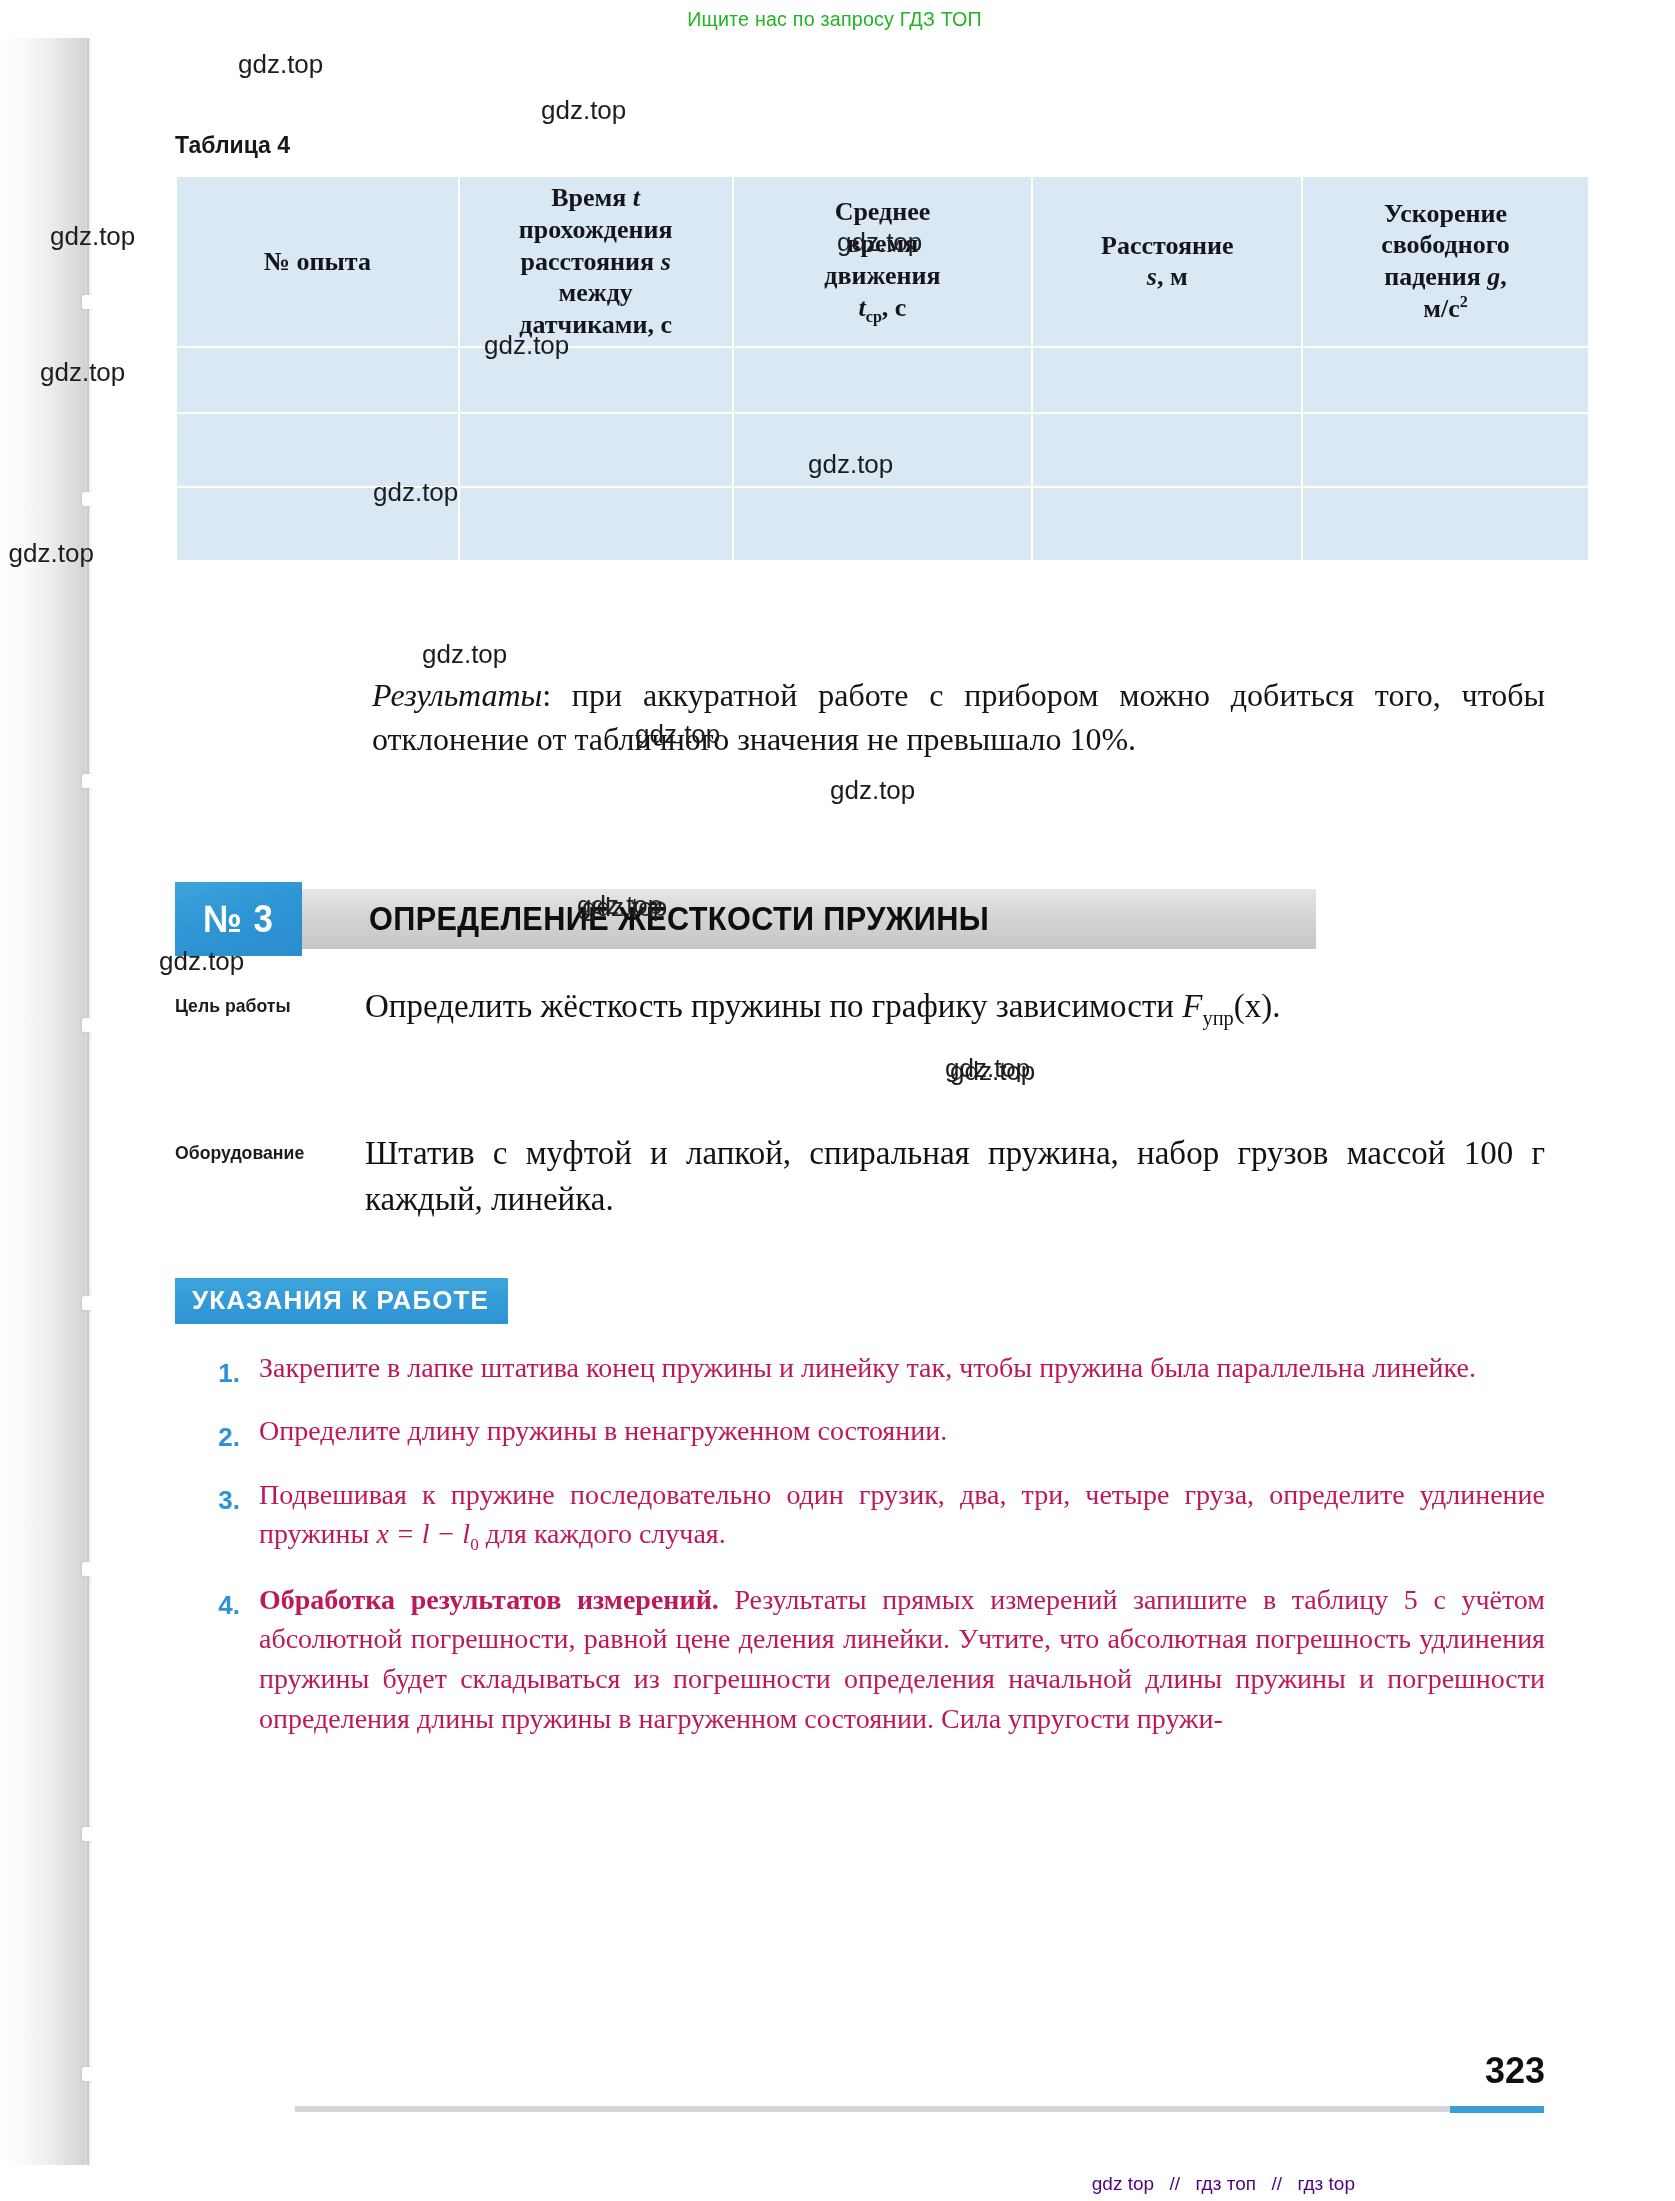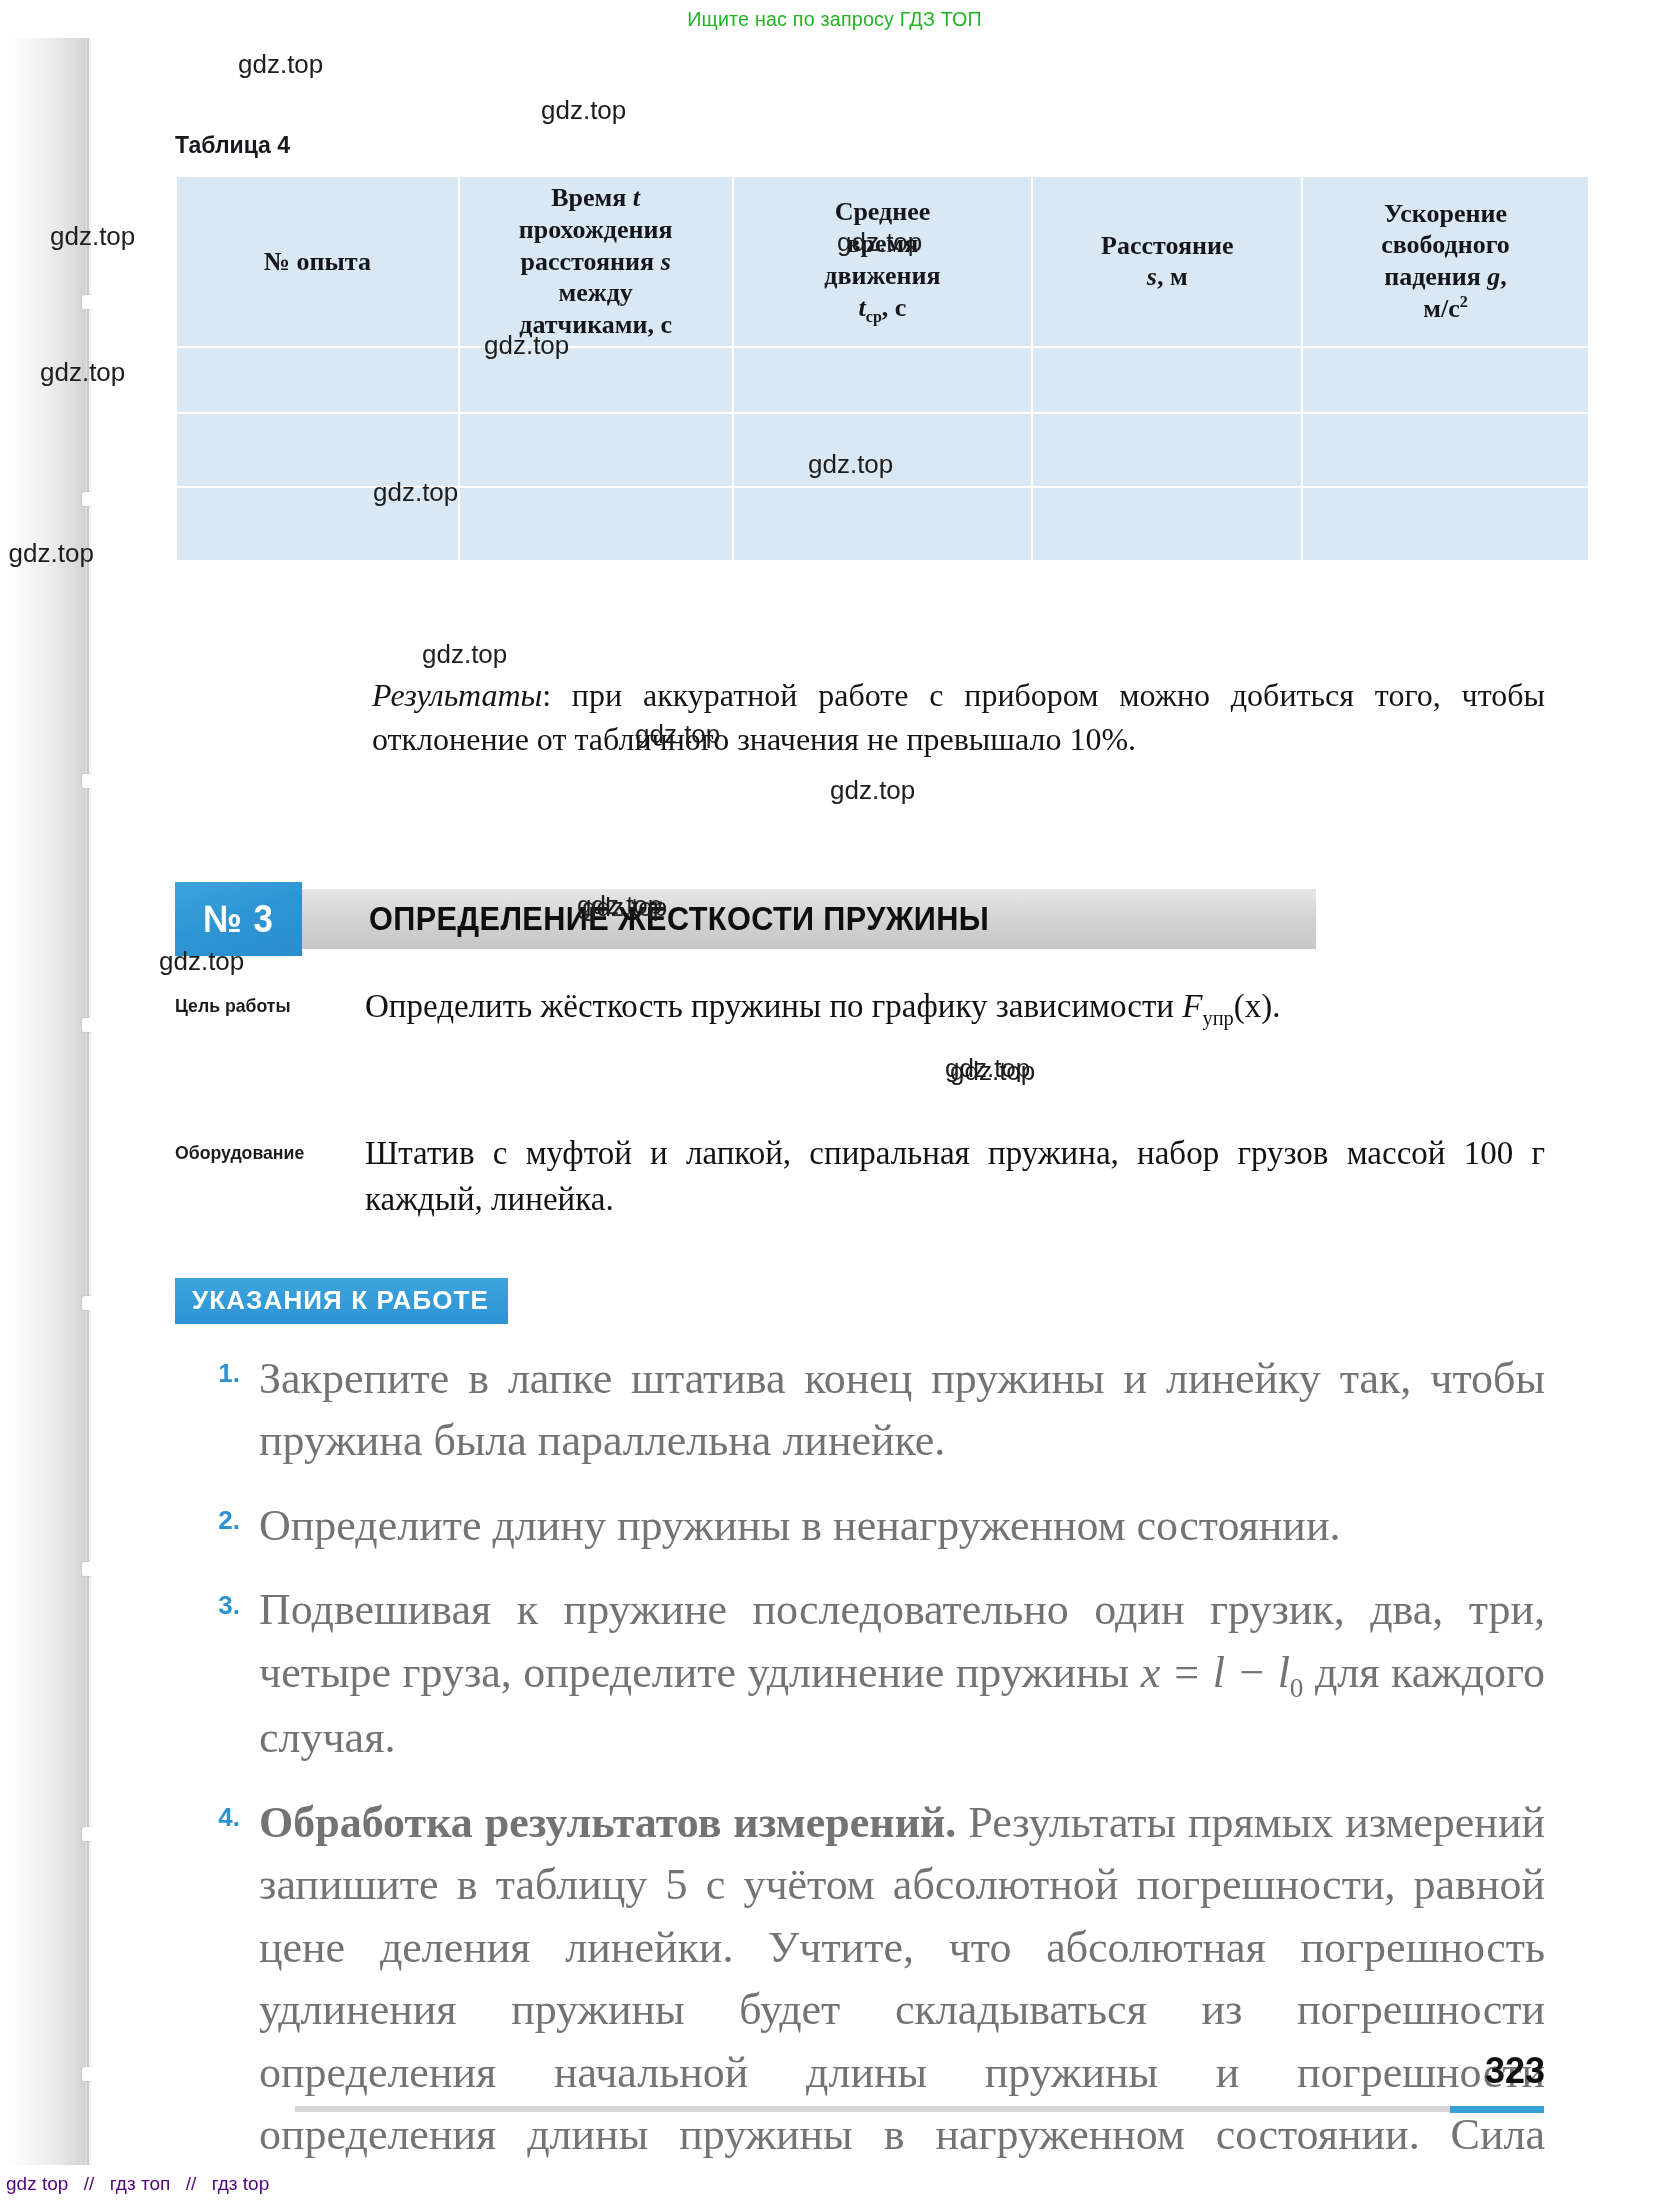--- a/index.html
+++ b/index.html
@@ -264,23 +264,23 @@
     text-align: right;
     padding-right: 19px;
     font-family: "Liberation Sans", sans-serif;
     font-weight: bold;
     font-size: 26px;
     color: #2e93d4;
     padding-top: 10.3px;
   }
   .step .step-text {
     flex: 1;
-    font-size: 44px;
+    font-size: 28px;
     line-height: 1.42;
-    color: #737373;
+    color: #be185d;
     text-align: justify;
   }
   .step .step-text b { font-weight: bold; }
 
   
   .page-rule {
     position: absolute;
     left: 120px;
     top: 2068px;
     width: 1246px;
@@ -304,21 +304,21 @@
     font-size: 36px;
     color: #101010;
   }
 
   
   .link-bar {
     position: absolute;
     left: 0;
     bottom: 6.8px;
     width: 1361px;
-    text-align: left;
+    text-align: right;
     z-index: 40;
     margin-top: 24px;
   }
   .link-bar a,
   .link-bar .sep {
     font-family: "Liberation Sans", sans-serif;
     font-size: 19px;
     color: #51047f;
     text-decoration: none;
     margin: 0 6px;

